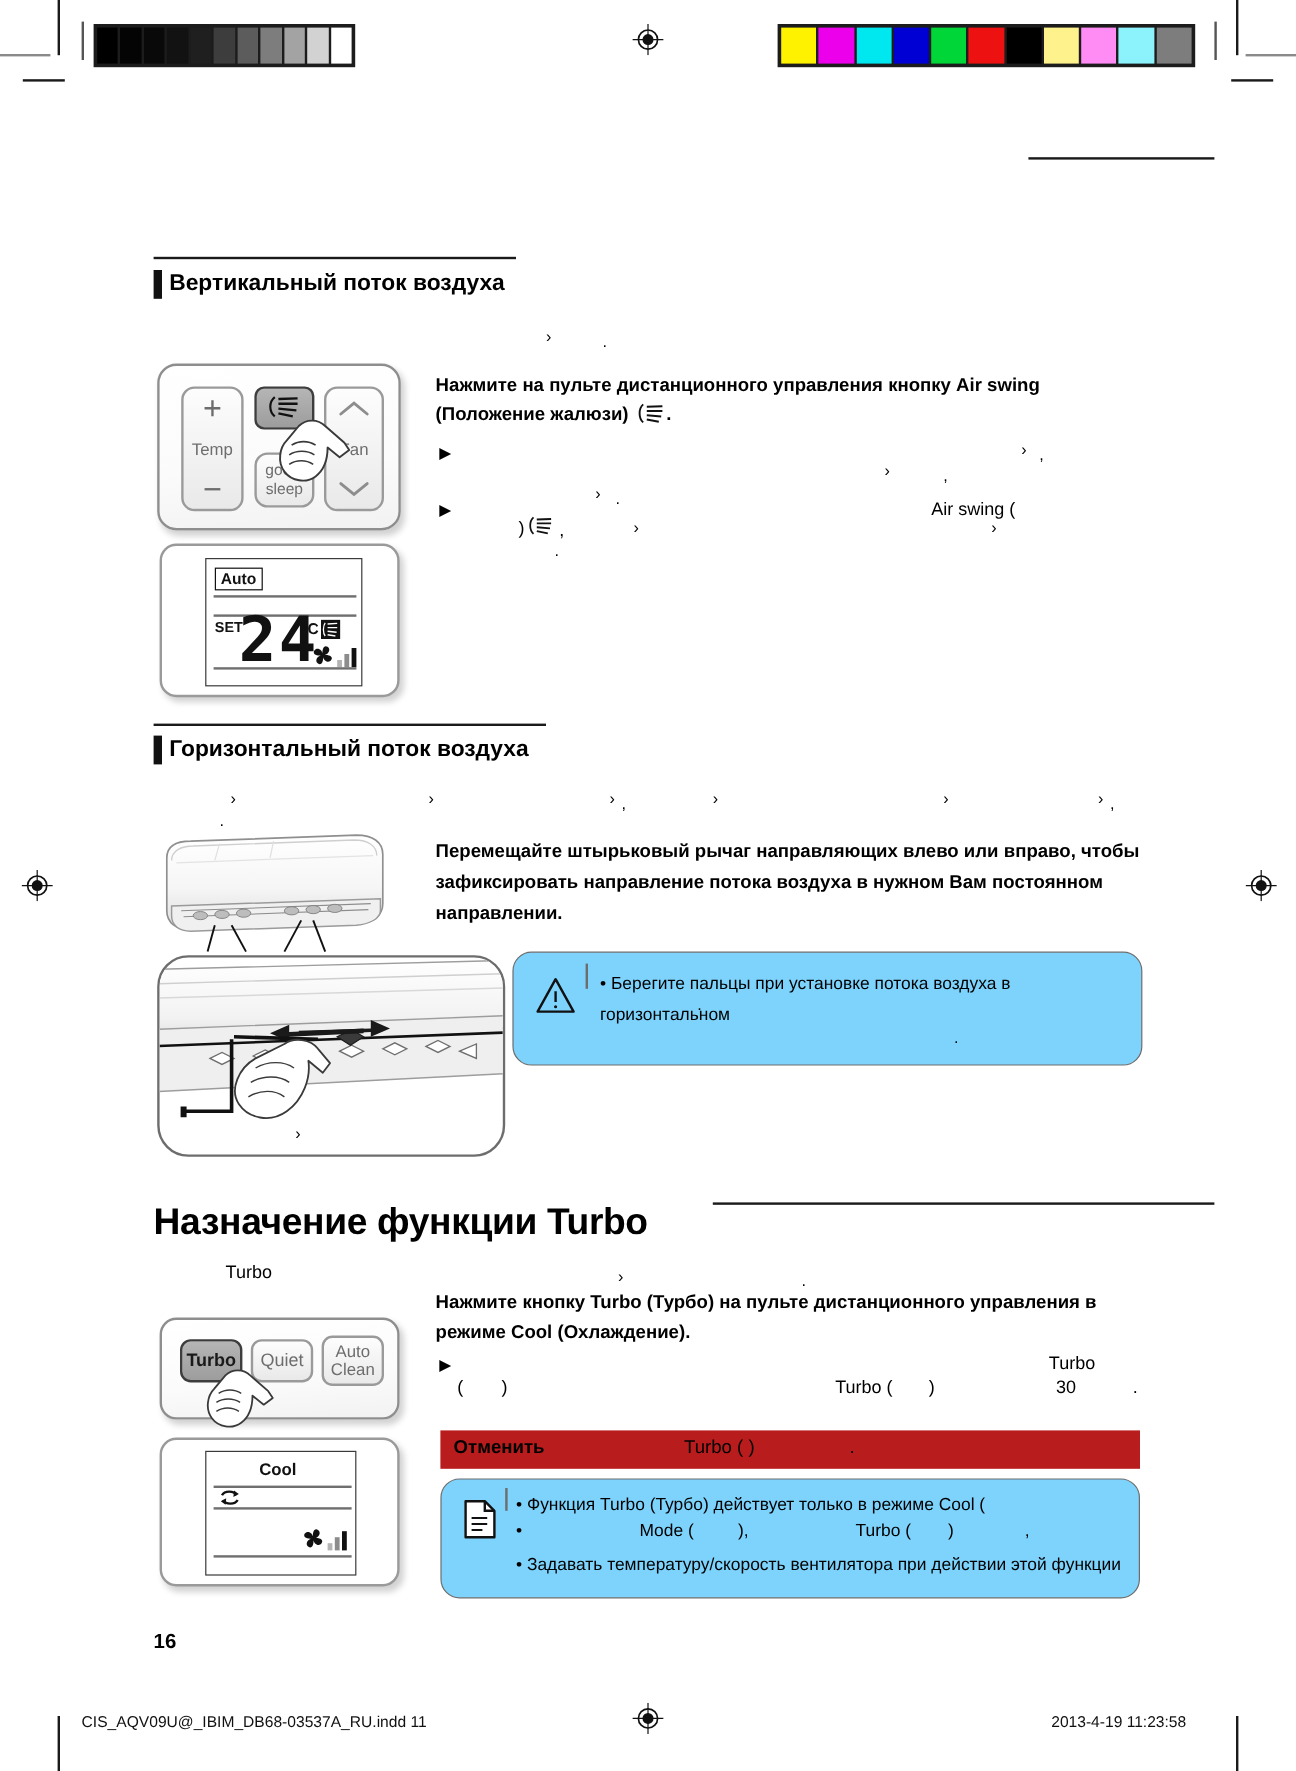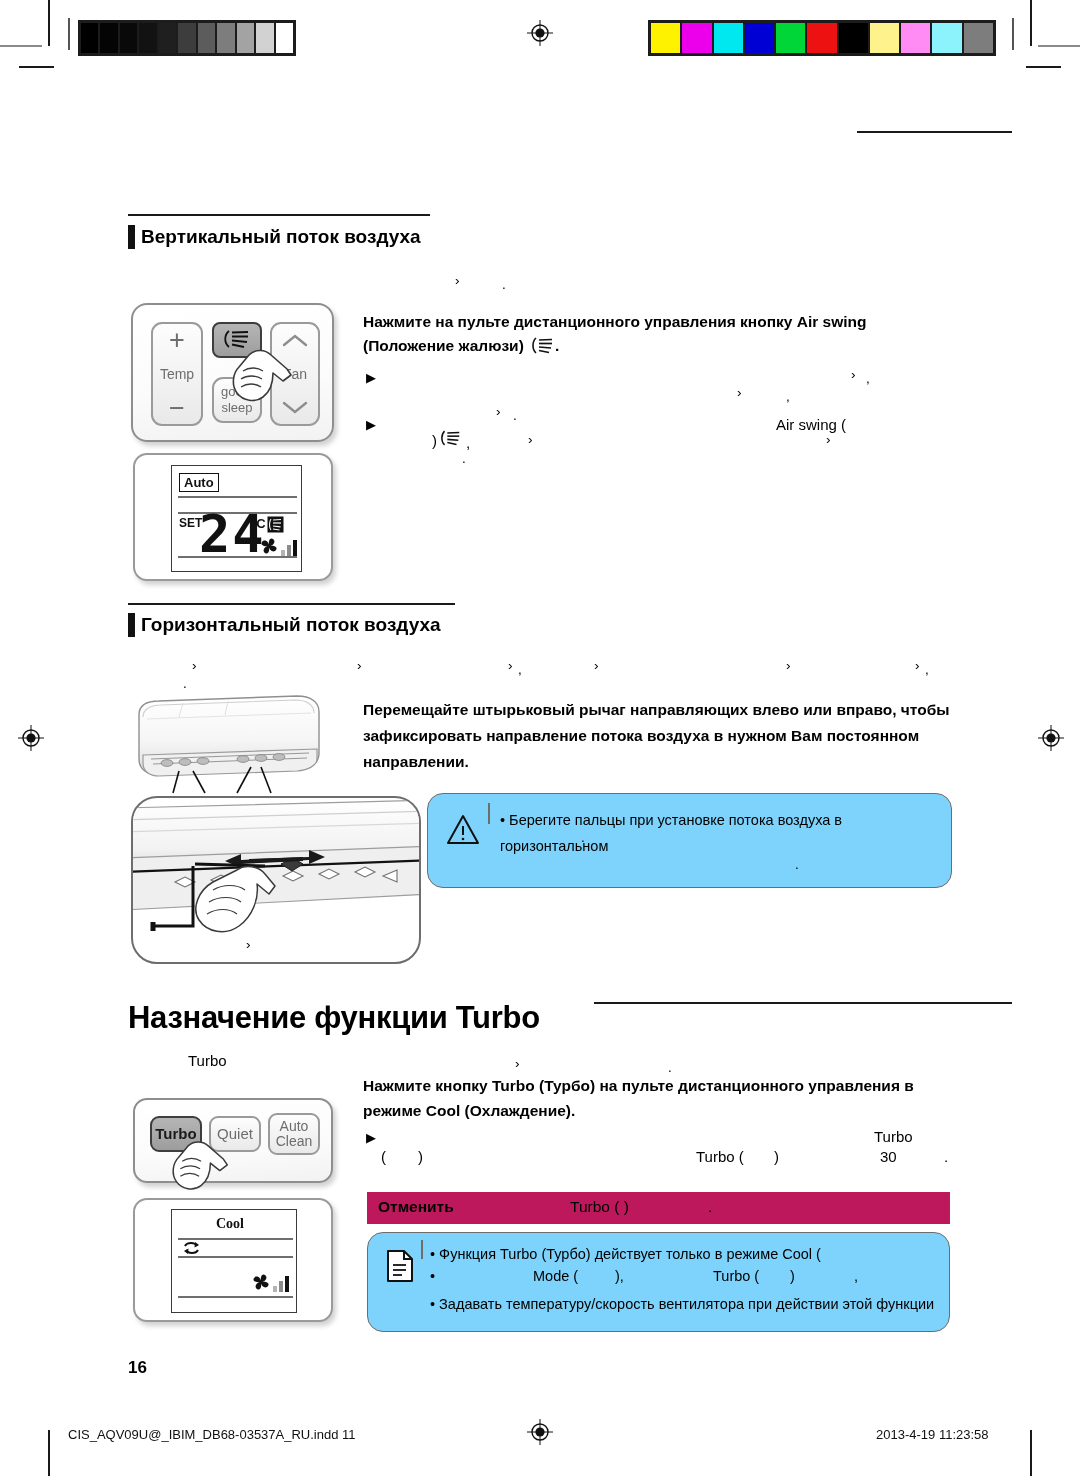--- a/index.html
+++ b/index.html
@@ -91,21 +91,21 @@
   
   .calloutbox{
     position:absolute;box-sizing:border-box;border:1.6px solid #6d6d6d;border-radius:16px;
     background:#7dd3fc;
   }
   .calloutbox .vbar{position:absolute;width:1.6px;background:#6d6d6d;}
   .cbtext{position:absolute;font-size:14.5px;line-height:26px;color:#000;}
   .cbicon{position:absolute;}
 
   
-  .grayband{position:absolute;background:#be185d;text-decoration:underline;}
+  .grayband{position:absolute;background:#b91c1c;text-decoration:underline;}
   .grayband .lbl{position:absolute;font-size:15.5px;font-weight:bold;color:#000;}
   .grayband .val{position:absolute;font-size:15.5px;color:#000;}
 
   
   .pagenum{position:absolute;font-size:17px;font-weight:bold;color:#000;}
   .footer{position:absolute;font-size:13px;color:#111;white-space:nowrap;}
 
   
   .acart{position:absolute;}
 </style>
@@ -475,21 +475,21 @@
           <path d="M18 30 C24 26, 32 26, 38 30" fill="none" stroke="#3a3a3a" stroke-width="1.3"></path>
           <path d="M16 38 C22 34, 31 34, 37 38" fill="none" stroke="#3a3a3a" stroke-width="1.3"></path>
           <path d="M16 46 C22 42, 30 42, 36 46" fill="none" stroke="#3a3a3a" stroke-width="1.3"></path>
         </svg>
       </span>
     </div>
   </div>
 
   <div class="illo" style="left:133px;top:1198px;width:200px;height:124px;">
     <div class="lcdwrap">
-      <div class="lcd" style="left:36px;top:9px;width:126px;height:104px;font-family:Liberation Serif, serif;">
+      <div class="lcd" style="left:36px;top:9px;width:126px;height:104px;">
         <div class="lcdmodetxt" style="left:44px;top:6px;">Cool</div>
         <div class="lcdline" style="left:6px;top:28px;width:115px;"></div>
         <span class="cbicon" style="left:11px;top:31px;">
           <svg width="17" height="14" viewBox="0 0 17 14">
             <path d="M2 5 C4 1, 12 1, 14 5" fill="none" stroke="#111" stroke-width="2"></path>
             <path d="M12 1 L16 4 L11.5 6.5 Z" fill="#111"></path>
             <path d="M15 9 C13 13, 5 13, 3 9" fill="none" stroke="#111" stroke-width="2"></path>
             <path d="M5 13 L1 10 L5.5 7.5 Z" fill="#111"></path>
           </svg>
         </span>

